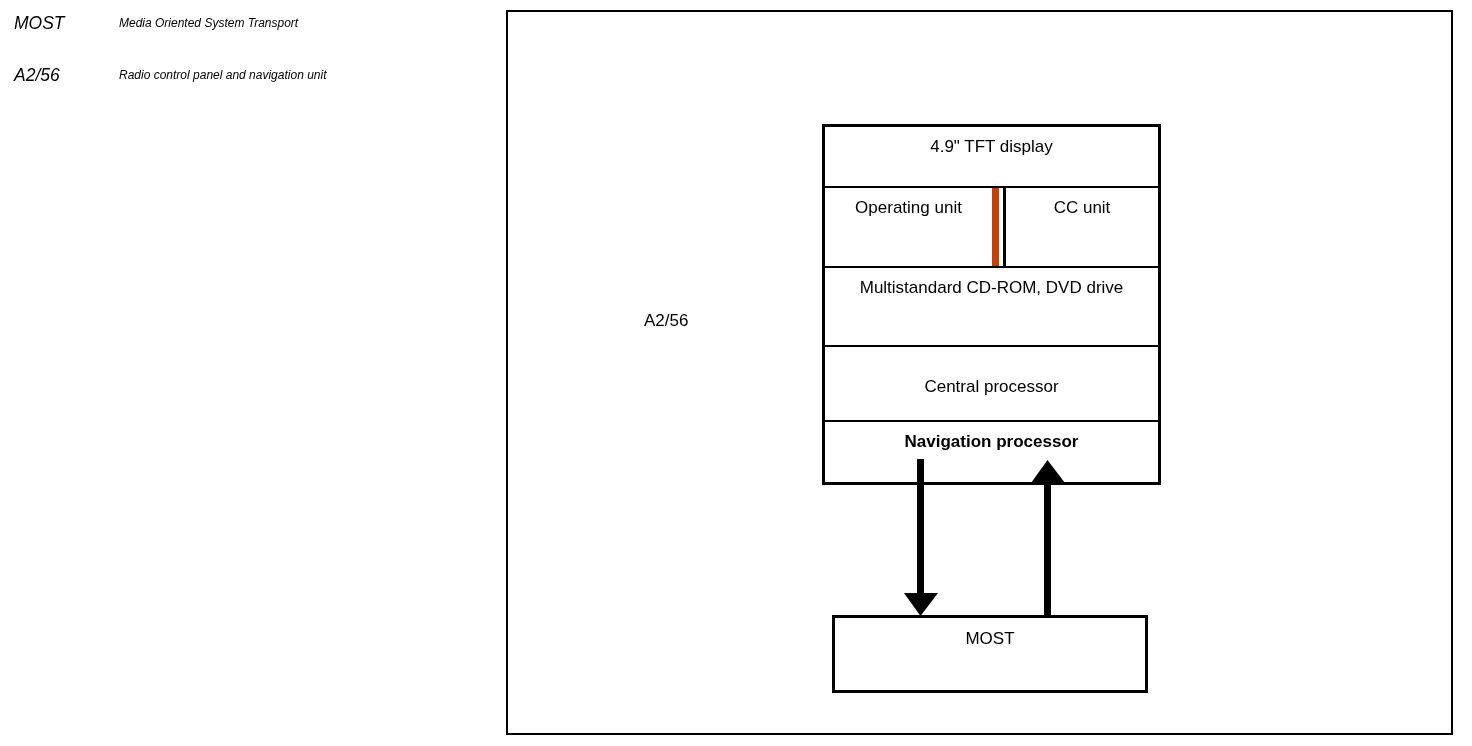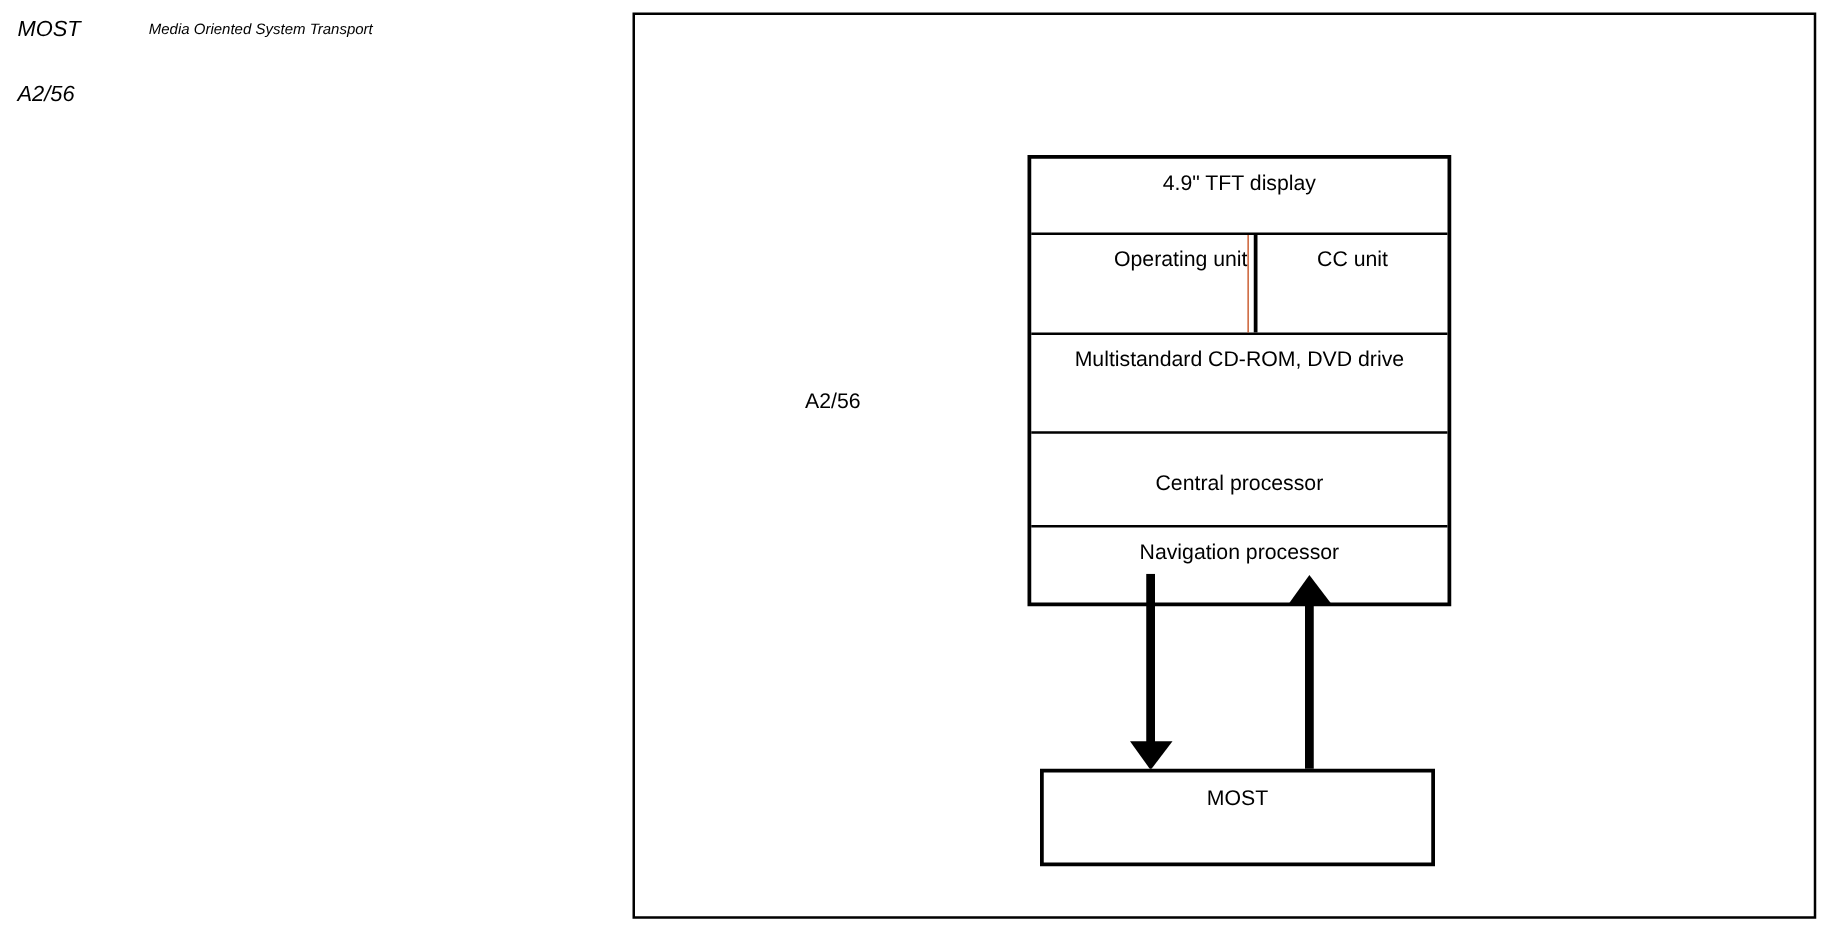--- a/index.html
+++ b/index.html
@@ -80,43 +80,43 @@
     position: relative;
     border-bottom: 2px solid #000000;
     box-sizing: border-box;
     text-align: center;
     font-size: 17px;
     line-height: 23px;
     padding-top: 8px;
   }
   .unit-row:last-child {
     border-bottom: none;
+    font-weight: bold;
   }
   .row-tft    { height: 61px; }
   .row-split  { height: 80px; padding-top: 0; }
   .row-multi  { height: 79px; }
   .row-cpu    { height: 55px; margin-top: 20px; }
   .row-nav    { height: 60px; }
 
   
   .split-wrap {
     display: flex;
     height: 100%;
     width: 100%;
   }
   .split-cell {
     flex: 1 1 0;
     text-align: center;
     padding-top: 8px;
     box-sizing: border-box;
   }
   .split-cell.left {
-    border-right: 1px solid #c2410c;
+    border-right: 7px solid #c2410c;
     flex: 0 0 174px;
-    text-align: right;
   }
   .split-divider {
     flex: 0 0 4px;
     border-right: 3px solid #000000;
   }
 
   
   .bus-box {
     position: absolute;
     left: 324px;
@@ -155,20 +155,21 @@
 
 <div class="legend">
 
   <div class="legend-row">
     <span class="legend-term">MOST</span>
     <span class="legend-def">Media Oriented System Transport</span>
   </div>
 
   <div class="legend-row">
     <span class="legend-term">A2/56</span>
+    <span class="legend-def">Radio control panel and navigation unit</span>
   </div>
 
 </div>
 
 <div class="frame">
 
   <div class="unit-caption">A2/56</div>
 
   <div class="unit-stack">
 

